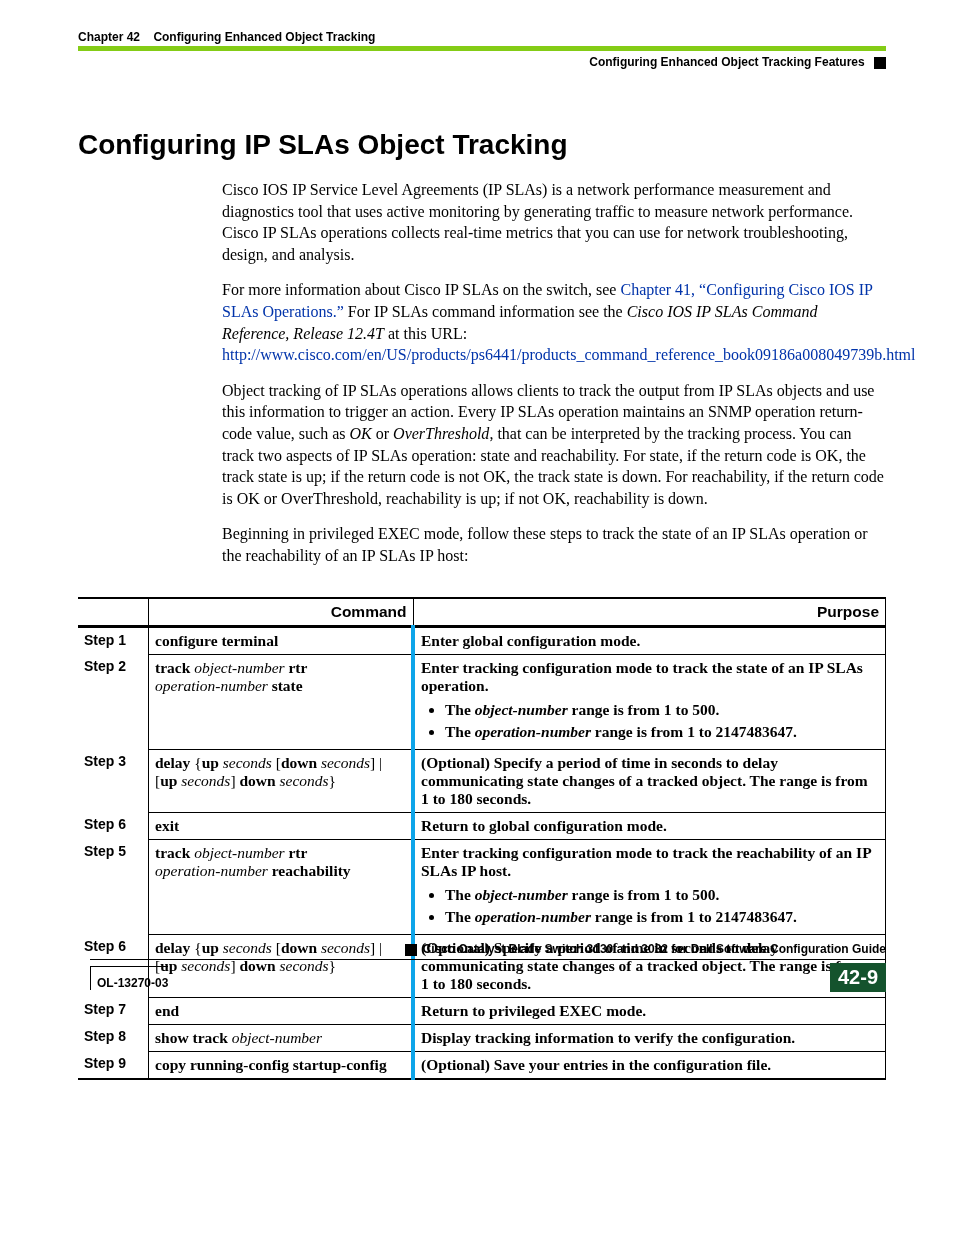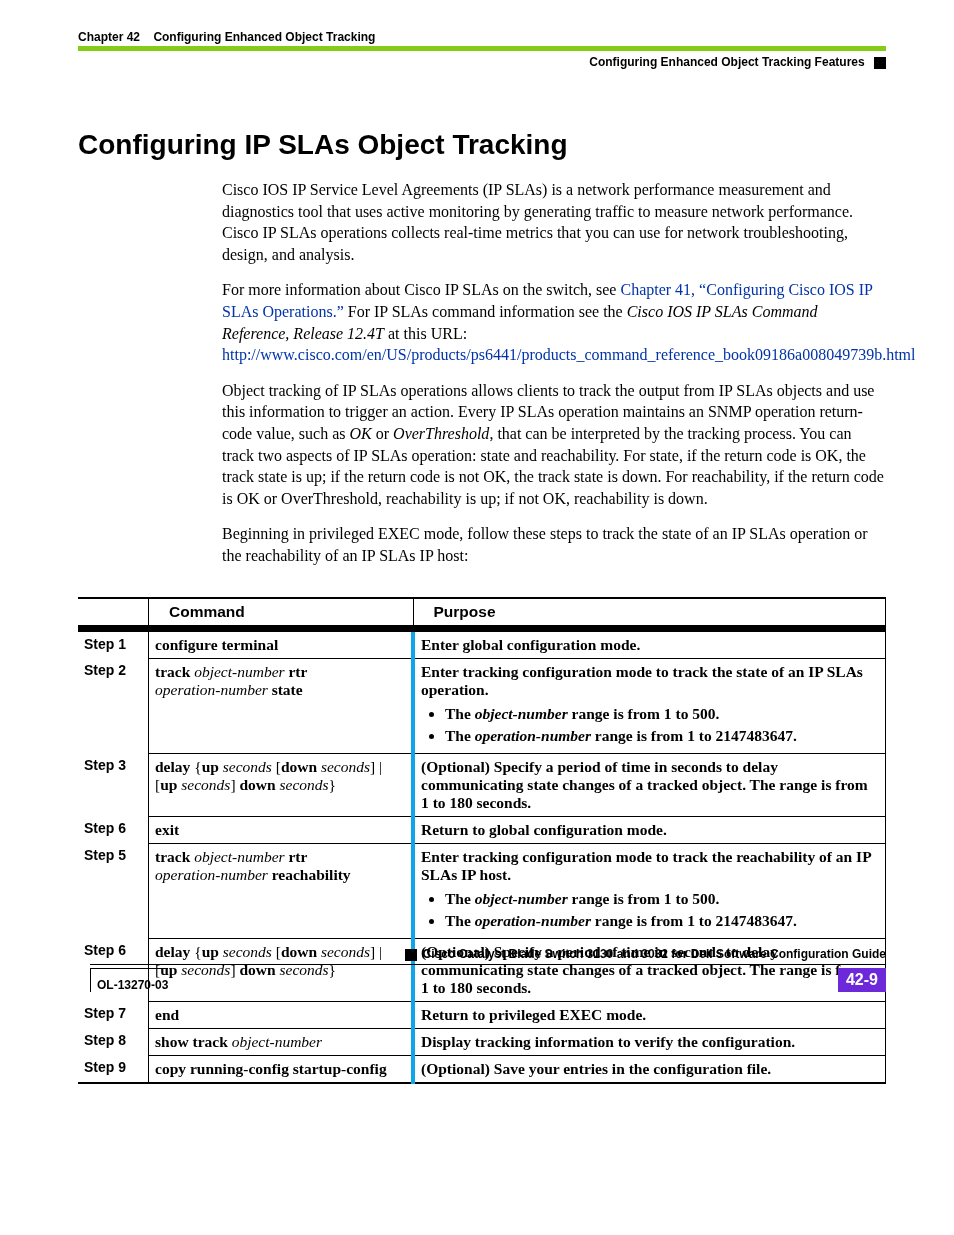--- a/index.html
+++ b/index.html
@@ -56,24 +56,24 @@
   .b { font-weight: bold; }
   table.steps {
     border-collapse: collapse;
     width: 100%;
     margin-top: 30px;
     font-size: 15.5px;
   }
   table.steps th {
     font-family: Arial, Helvetica, sans-serif;
     font-weight: bold;
-    text-align: left;
+    text-align: right;
     border-top: 2px solid #000;
-    border-bottom: 7px solid #000000;
-    padding: 4px 20px;
+    border-bottom: 3px solid #000000;
+    padding: 4px 6px;
   }
   table.steps th.cmd, table.steps th.purp {
     border-left: 1px solid #000;
   }
   table.steps th.purp { border-right: 1px solid #000; }
   table.steps td {
     vertical-align: top;
     padding: 4px 6px;
     border-bottom: 1px solid #000;
   }
@@ -121,24 +121,24 @@
     font-weight: bold;
     font-size: 12px;
     border-top: 1px solid #000;
     padding-top: 9px;
     border-left: 1px solid #000;
     padding-left: 6px;
   }
   .footer .pnum {
     font-family: Arial, Helvetica, sans-serif;
     font-weight: bold;
-    background: #6d28d9;
+    background: #14532d;
     color: #fff;
     padding: 3px 8px;
-    font-size: 16px;
+    font-size: 20px;
   }
   .footer .blk2 {
     display: inline-block;
     width: 12px; height: 12px;
     background: #000;
     vertical-align: middle;
     margin-right: 6px;
   }
 </style>
 </head>

